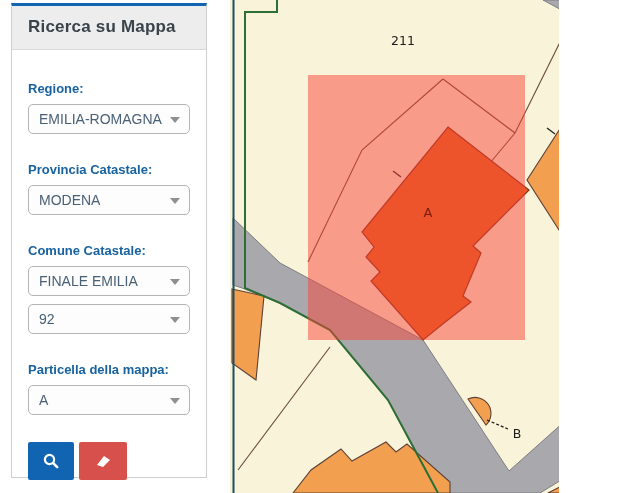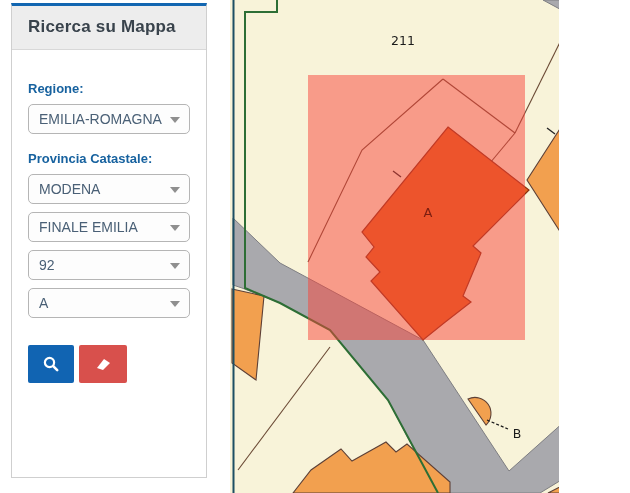--- a/index.html
+++ b/index.html
@@ -7,21 +7,21 @@
          font-family:"Liberation Sans",sans-serif;background:#ffffff;}
 
   
   .panel{position:absolute;left:11px;top:3px;width:196px;height:475px;
          box-sizing:border-box;background:#ffffff;
          border:1px solid #cfcfcf;border-top:3px solid #1266b1;}
   .panel-header{background:#ededed;border-bottom:1px solid #d8d8d8;
                 padding:11px 16px 12px 16px;
                 font-size:17px;font-weight:bold;color:#39434c;letter-spacing:.2px;}
   .panel-body{padding:19px 16px 0 16px;}
-  .field-label{font-size:13px;font-weight:bold;color:#17629f;margin-top:17px;}
+  .field-label{font-size:13px;font-weight:bold;color:#17629f;margin-top:28px;}
   .field-label:first-child{margin-top:12px;}
   .select{position:relative;margin-top:8px;height:28px;line-height:28px;
           border:1px solid #b5b5b5;border-radius:5px;background:#fdfdfd;
           padding:0 24px 0 10px;font-size:14px;color:#4a6076;cursor:pointer;
           white-space:nowrap;overflow:hidden;}
   .select .caret{position:absolute;right:9px;top:12px;width:0;height:0;
           border-left:5px solid transparent;border-right:5px solid transparent;
           border-top:6px solid #8f8f8f;}
   .btn-row{margin-top:27px;display:flex;gap:5px;}
   .btn{width:46px;height:38px;border:none;border-radius:2px;cursor:pointer;
@@ -47,30 +47,32 @@
         <span>EMILIA-ROMAGNA</span>
         <span class="caret"></span>
       </div>
 
       <div class="field-label">Provincia Catastale:</div>
       <div class="select">
         <span>MODENA</span>
         <span class="caret"></span>
       </div>
 
+      <div class="field-label">Comune Catastale:</div>
       <div class="select">
         <span>FINALE EMILIA</span>
         <span class="caret"></span>
       </div>
 
       <div class="select">
         <span>92</span>
         <span class="caret"></span>
       </div>
 
+      <div class="field-label">Particella della mappa:</div>
       <div class="select">
         <span>A</span>
         <span class="caret"></span>
       </div>
 
       <div class="btn-row">
         <button class="btn btn-search">
           <svg width="18" height="18" viewBox="0 0 18 18">
             <circle cx="7.5" cy="7.5" r="4.6" fill="none" stroke="#ffffff" stroke-width="2.2"></circle>
             <line x1="11.2" y1="11.2" x2="15.2" y2="15.2" stroke="#ffffff" stroke-width="2.6" stroke-linecap="round"></line>

